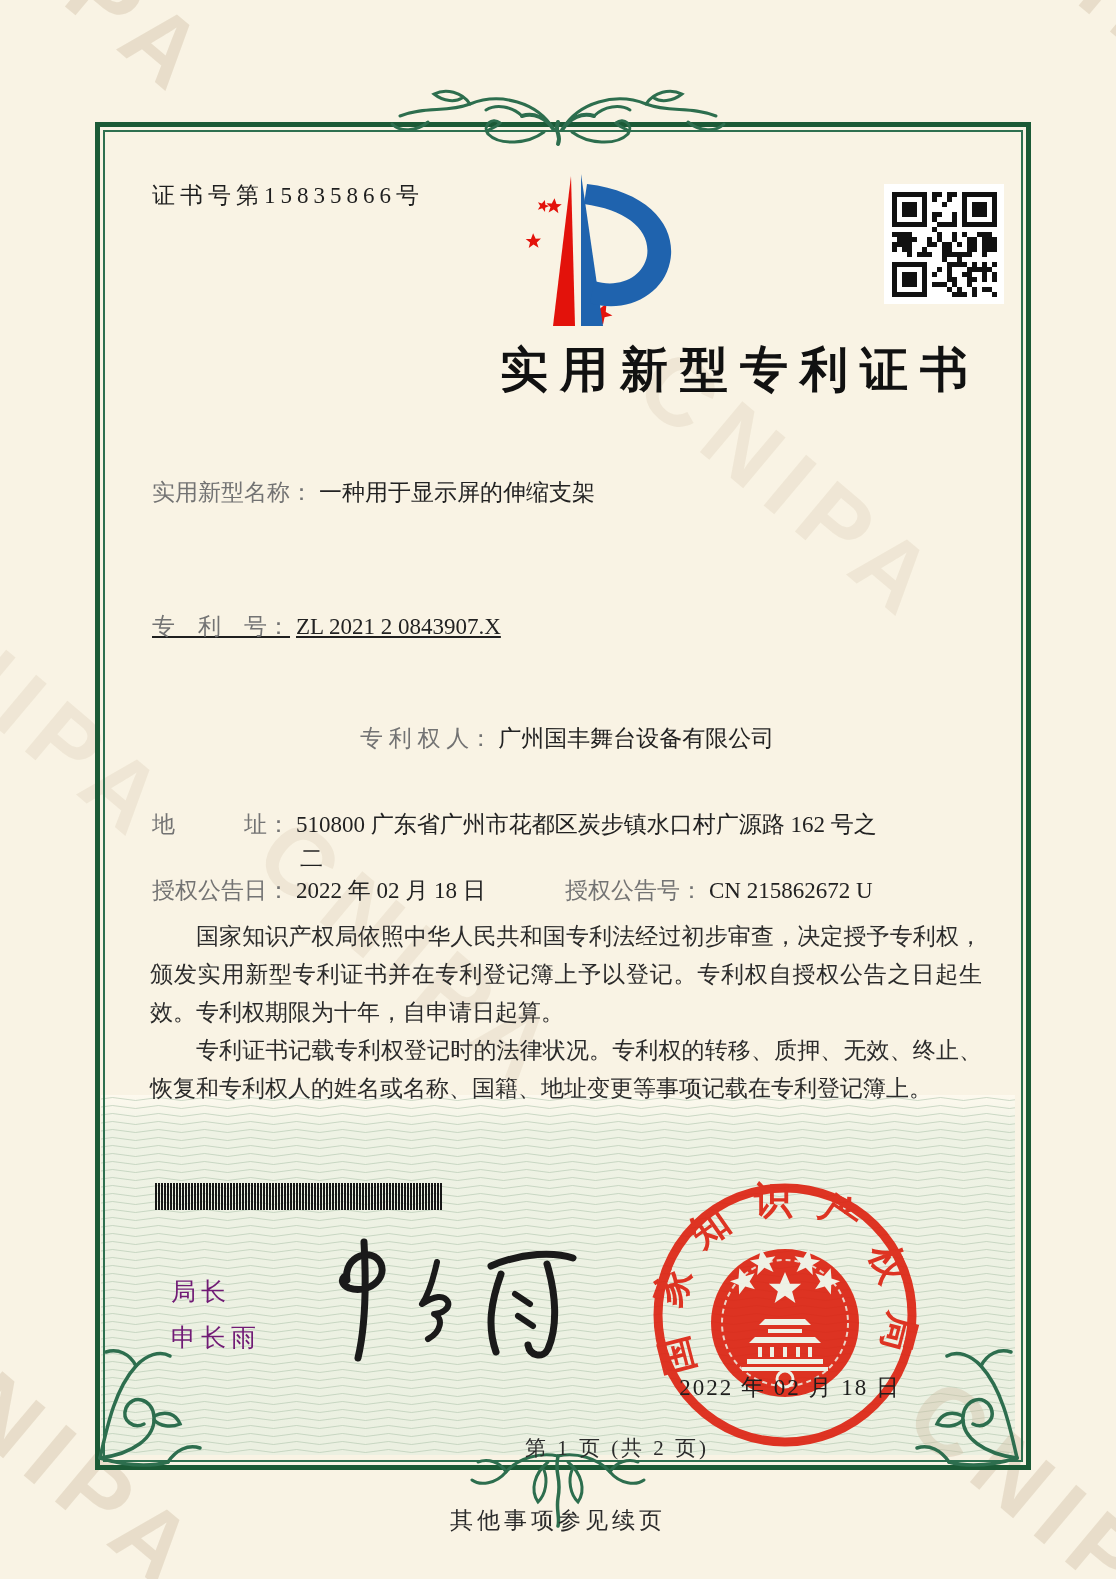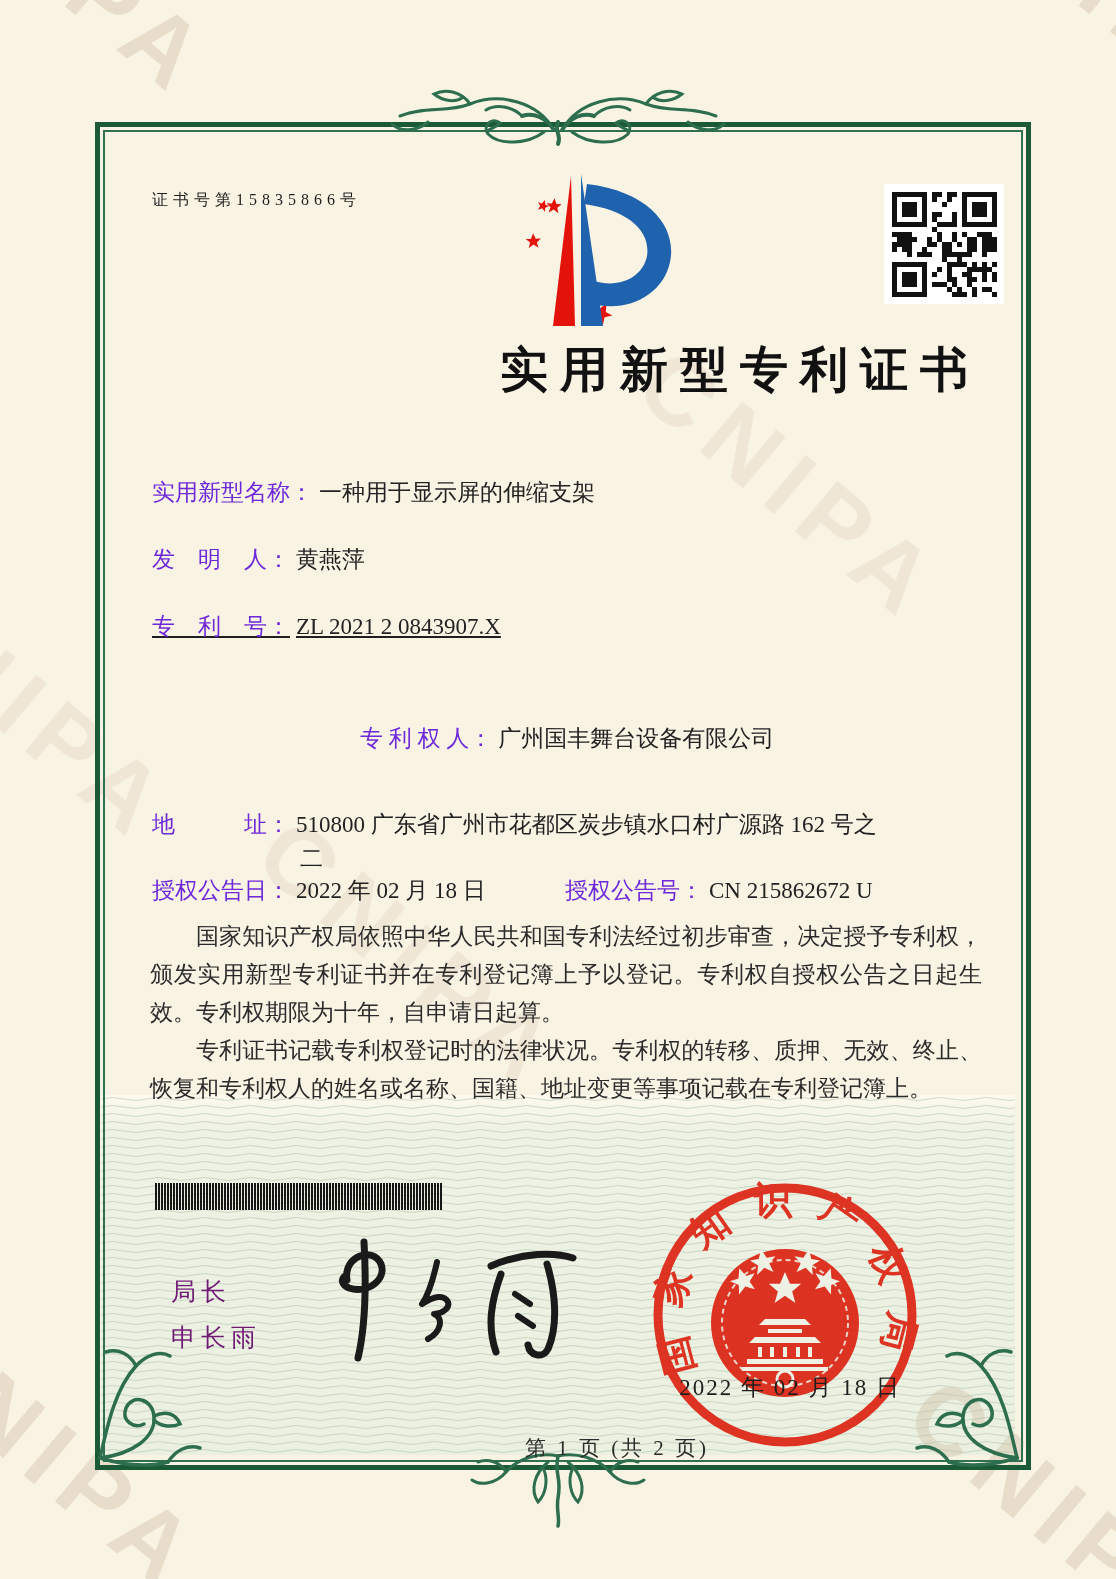--- a/index.html
+++ b/index.html
@@ -9,25 +9,25 @@
   .wm{position:absolute;font-family:"Liberation Sans",sans-serif;font-weight:bold;
       font-size:96px;letter-spacing:14px;color:rgba(205,186,160,.38);
       transform:rotate(40deg);white-space:nowrap;z-index:2;pointer-events:none;}
   .wm.faint{color:rgba(205,186,160,.22);}
   .band{position:absolute;left:101px;top:1095px;width:914px;height:360px;z-index:1;
         background:linear-gradient(180deg,#fdf9ee 0%,#eef2e4 10%,#ebf0e1 100%);}
   .frame{position:absolute;left:95px;top:122px;width:926px;height:1338px;
          border:5px solid #1b5a36;z-index:3;pointer-events:none;}
   .frame-in{position:absolute;inset:3px;border:2px solid #2e7050;}
   .content{position:absolute;inset:0;z-index:5;}
-  .certno{position:absolute;left:152px;top:190px;font-size:16px;letter-spacing:5px;}
+  .certno{position:absolute;left:152px;top:180px;font-size:23px;letter-spacing:5px;}
   .title{position:absolute;left:0;top:338px;width:980px;text-align:right;
          font-size:48px;font-weight:bold;letter-spacing:12px;color:#111;}
   .row{position:absolute;left:152px;width:830px;font-size:23px;line-height:34px;}
-  .row .lb{color:#6d28d9;}
+  .row .lb{color:#737373;}
   .row .vl{color:#222;margin-left:6px;}
   .pair2{position:absolute;left:413px;top:0;}
   .paras{position:absolute;left:150px;top:918px;width:832px;font-size:23px;
          line-height:38px;text-align:justify;color:#2b2b2b;}
   .paras p{margin:0;text-indent:2em;}
   .bureau{position:absolute;left:171px;top:1268px;z-index:5;
           font-family:"Liberation Sans",sans-serif;font-size:25px;letter-spacing:5px;
           line-height:46px;color:#701a75;}
   .sig{position:absolute;left:285px;top:1228px;z-index:5;}
   .sealwrap{position:absolute;left:645px;top:1175px;z-index:6;}
@@ -312,23 +312,20 @@
           <rect x="88" y="108" width="5" height="5" fill="#111"></rect>
           <rect x="108" y="108" width="5" height="5" fill="#111"></rect>
         </svg>
     </div>
 
     <div class="title">实用新型专利证书</div>
 
     <div class="row" style="top:476px;">
       <span class="lb">实用新型名称：</span><span class="vl">一种用于显示屏的伸缩支架</span>
     </div>
-    <div class="row" style="top:543px;">
-      <span class="lb">发　明　人：</span><span class="vl">黄燕萍</span>
-    </div>
     <div class="row" style="top:610px;text-decoration:underline;">
       <span class="lb">专　利　号：</span><span class="vl">ZL 2021 2 0843907.X</span>
     </div>
     <div class="row" style="top:722px;text-align:center;">
       <span class="lb">专 利 权 人：</span><span class="vl">广州国丰舞台设备有限公司</span>
     </div>
     <div class="row" style="top:808px;">
       <span class="lb">地　　　址：</span><span class="vl">510800 广东省广州市花都区炭步镇水口村广源路 162 号之</span>
       <div style="margin-left:148px;">二</div>
     </div>
@@ -490,14 +487,15 @@
               <rect x="-43" y="52" width="86" height="4"></rect>
             </g>
             <circle cx="0" cy="64" r="8" fill="none" stroke="#f0f2e6" stroke-width="3"></circle>
           </g>
         </g>
       </svg>
     </div>
     <div class="sealdate">2022 年 02 月 18 日</div>
 
     <div class="pgfoot">第 1 页 (共 2 页)</div>
+    <div class="cont">其他事项参见续页</div>
   </div>
 </div>
 
 </body></html>

